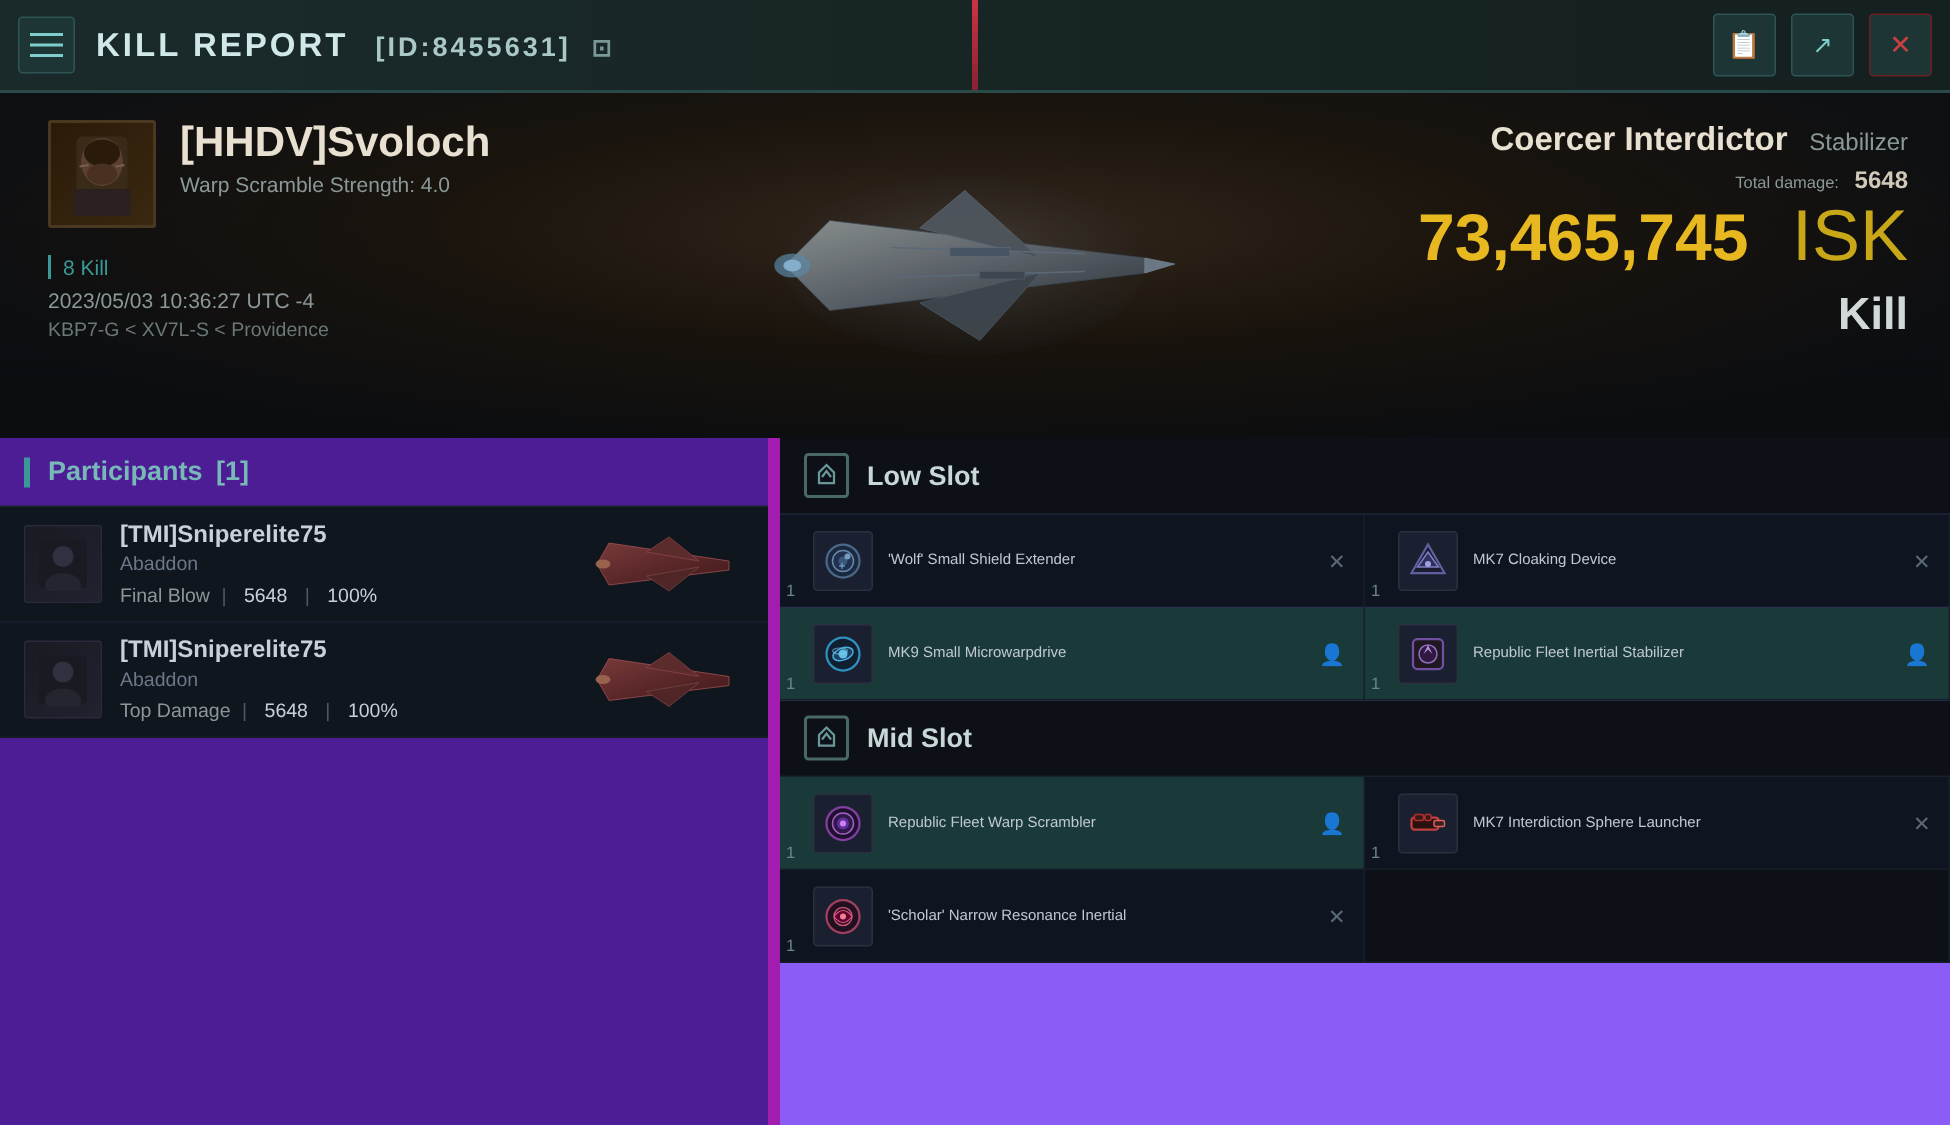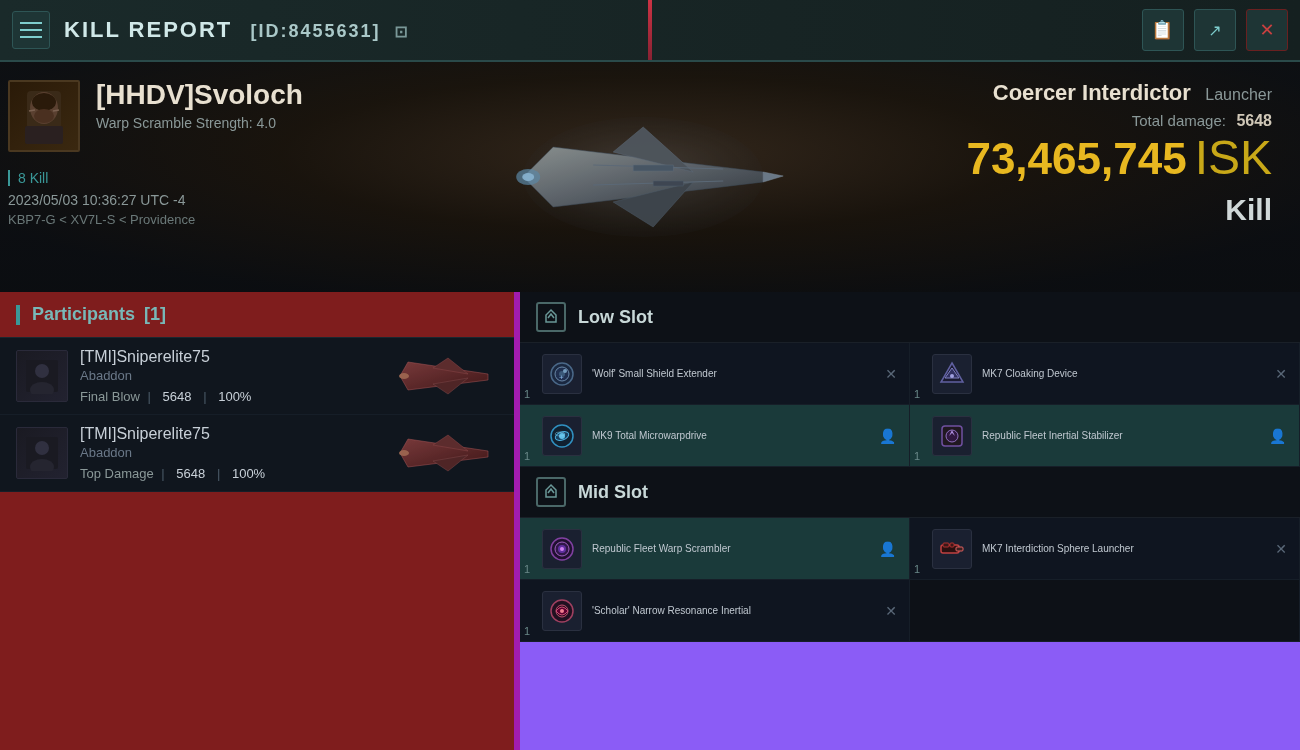--- a/index.html
+++ b/index.html
@@ -96,21 +96,21 @@
     }
     .hero-bg {
       position: absolute;
       inset: 0;
       background: radial-gradient(ellipse at 50% 40%, #3a2a1a 0%, #1a1208 40%, #0a0c0f 80%);
       opacity: 0.8;
     }
     .hero-left {
       position: relative;
       z-index: 1;
-      padding: 18px 8px;
+      padding: 18px 32px;
       display: flex;
       flex-direction: column;
       min-width: 380px;
     }
     .hero-pilot-row {
       display: flex;
       align-items: flex-start;
       gap: 16px;
       margin-bottom: 10px;
     }
@@ -192,21 +192,21 @@
       font-size: 22px;
       font-weight: bold;
       color: #e8e0d0;
     }
     .ship-type {
       font-size: 16px;
       color: #8a9898;
       margin-left: 10px;
     }
     .total-dmg-label {
-      font-size: 15px;
+      font-size: 11px;
       color: #8a9898;
       margin-top: 6px;
     }
     .total-dmg-value {
       font-size: 16px;
       color: #d0c8b8;
       font-weight: bold;
     }
     .isk-value {
       font-size: 44px;
@@ -231,22 +231,22 @@
     .main-content {
       display: flex;
       height: calc(750px - 62px - 230px);
       background: #0d1117;
     }
 
     
     .participants-panel {
       width: 520px;
       min-width: 520px;
-      background: #7f1d1d;
-      border-right: 6px solid #a21caf;
+      background: #4c1d95;
+      border-right: 8px solid #a21caf;
       display: flex;
       flex-direction: column;
     }
     .panel-header {
       padding: 12px 16px;
       border-bottom: 1px solid #1a2830;
       display: flex;
       align-items: center;
     }
     .panel-header-bar {
@@ -280,21 +280,21 @@
       color: #5a5a6a;
       font-size: 22px;
       flex-shrink: 0;
     }
     .participant-info {
       flex: 1;
     }
     .participant-name {
       font-size: 16px;
       color: #c8d0d8;
-      font-weight: normal;
+      font-weight: bold;
     }
     .participant-ship {
       font-size: 13px;
       color: #6a7888;
       margin-top: 2px;
     }
     .participant-stats {
       font-size: 13px;
       color: #6a7888;
       margin-top: 6px;
@@ -490,27 +490,27 @@
       <rect x="140" y="68" width="40" height="6" fill="#4a5a6a" stroke="#607080" stroke-width="0.5"></rect>
       <rect x="160" y="84" width="30" height="5" fill="#404a58" stroke="#506070" stroke-width="0.5"></rect>
 
       <polygon points="270,75 290,79 270,85" fill="#708090" stroke="#8090a0" stroke-width="0.5"></polygon>
     </svg>
   </div>
 
   <div class="hero-right">
     <div>
       <span class="ship-class">Coercer Interdictor</span>
-      <span class="ship-type">Launcher</span>
+      <span class="ship-type">Stabilizer</span>
     </div>
     <div style="margin-top:6px;">
       <span class="total-dmg-label">Total damage:</span>
       <span class="total-dmg-value" style="margin-left:6px;">5648</span>
     </div>
-    <div style="display:flex; align-items:baseline;">
+    <div style="display:flex; align-items:baseline;gap:21px;">
       <span class="isk-value">73,465,745</span>
       <span class="isk-label" style="margin-left:8px;">ISK</span>
     </div>
     <div class="kill-label">Kill</div>
   </div>
 </div>
 
 <div class="main-content">
 
   <div class="participants-panel">
@@ -638,21 +638,21 @@
         <div class="slot-item highlighted">
           <span class="slot-item-qty">1</span>
           <div class="slot-item-icon">
             <svg width="28" height="28" viewBox="0 0 28 28">
               <circle cx="14" cy="14" r="11" fill="#102030" stroke="#3090c0" stroke-width="1.5"></circle>
               <ellipse cx="14" cy="14" rx="7" ry="4" fill="#1a4060" stroke="#4ab0e0" stroke-width="1" transform="rotate(-20 14 14)"></ellipse>
               <circle cx="14" cy="14" r="3" fill="#60c0e8"></circle>
               <ellipse cx="12" cy="12" rx="5" ry="2" fill="none" stroke="#80d0f0" stroke-width="0.8" opacity="0.6"></ellipse>
             </svg>
           </div>
-          <span class="slot-item-name">MK9 Total Microwarpdrive</span>
+          <span class="slot-item-name">MK9 Small Microwarpdrive</span>
           <span class="slot-item-person">👤</span>
         </div>
 
         <div class="slot-item highlighted">
           <span class="slot-item-qty">1</span>
           <div class="slot-item-icon">
             <svg width="28" height="28" viewBox="0 0 28 28">
               <rect x="4" y="4" width="20" height="20" rx="3" fill="#201820" stroke="#7050a0" stroke-width="1.5"></rect>
               <circle cx="14" cy="14" r="6" fill="#301840" stroke="#9070c0" stroke-width="1"></circle>
               <polygon points="14,8 17,14 14,11 11,14" fill="#b090e0"></polygon>

